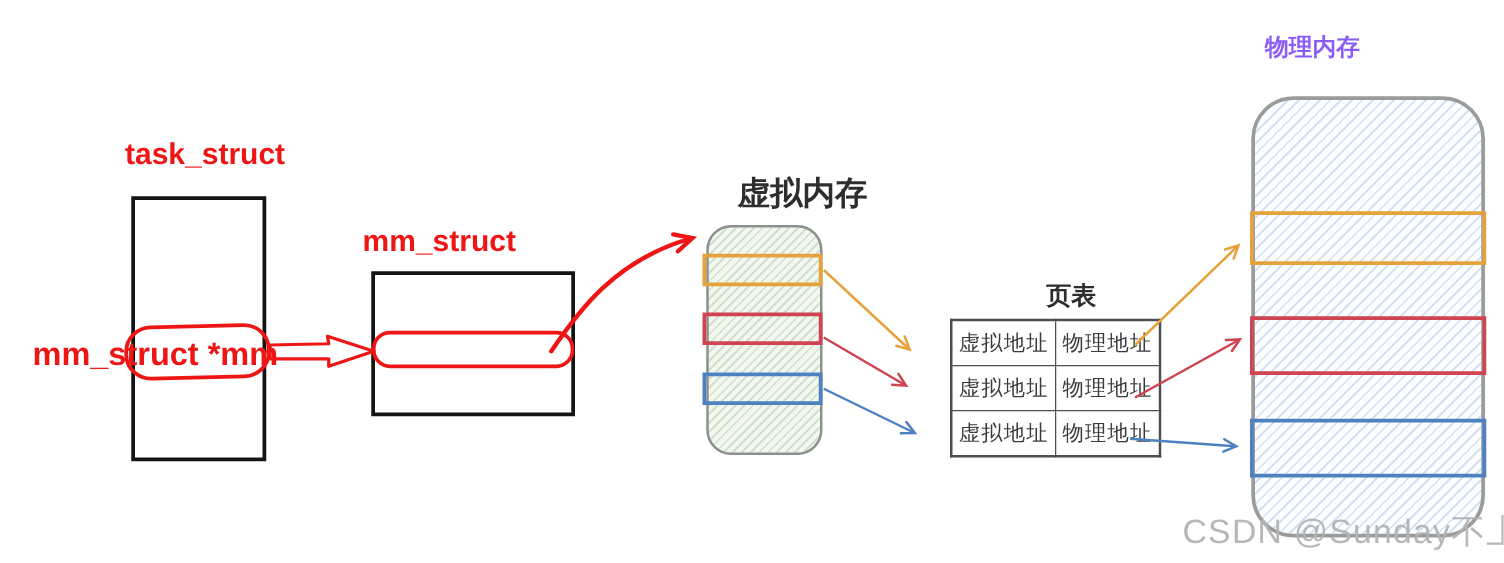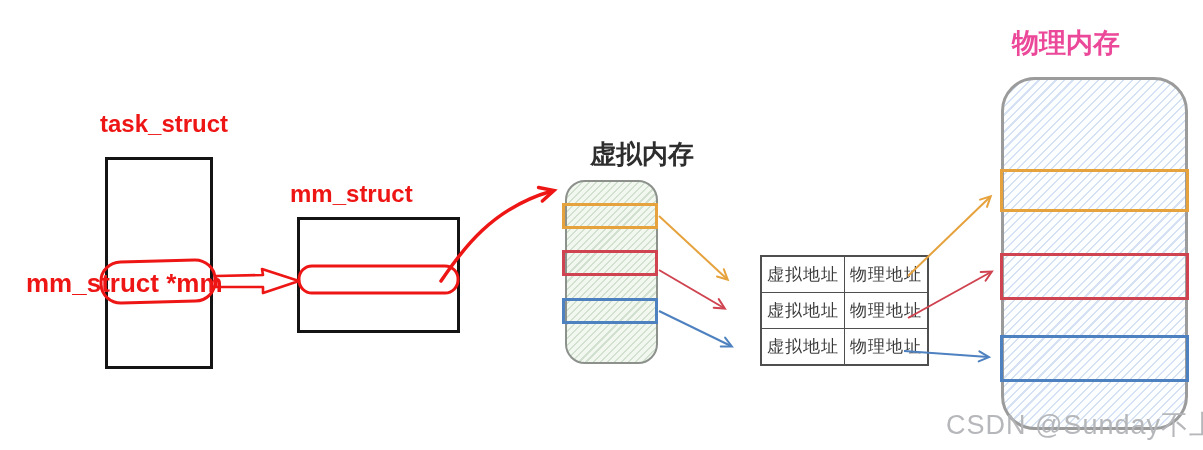--- a/index.html
+++ b/index.html
@@ -100,38 +100,39 @@
   <div class="abs red-label" style="left:290px;top:180px;font-size:24px;">mm_struct</div>
   <div class="struct-box" style="left:297px;top:217px;width:163px;height:116px;"></div>
 
   <div class="abs dark-label" style="left:557px;top:137px;font-size:26px;">虚拟内存</div>
   <div id="vm-box">
     <div class="band vm-band" style="top:21px;border-color:#e6a23c;"></div>
     <div class="band vm-band" style="top:68px;border-color:#cf4450;"></div>
     <div class="band vm-band" style="top:116px;border-color:#4e81bf;"></div>
   </div>
 
+  <div class="abs dark-label" style="left:740px;top:223px;width:168px;text-align:center;font-size:20px;">页表</div>
   <table id="page-table">
     <tbody>
         <tr>
       <td>虚拟地址</td>
       <td>物理地址</td>
     </tr>
     <tr>
       <td>虚拟地址</td>
       <td>物理地址</td>
     </tr>
     <tr>
       <td>虚拟地址</td>
       <td>物理地址</td>
     </tr>
   </tbody>
     </table>
 
-  <div class="abs" style="left:1012px;top:25px;font-size:27px;font-weight:bold;color:#ec4899;">物理内存</div>
+  <div class="abs" style="left:1012px;top:25px;font-size:19px;font-weight:bold;color:#8b5cf6;">物理内存</div>
   <div id="pm-box">
     <div class="band pm-band" style="top:89px;height:43px;border-color:#e6a23c;"></div>
     <div class="band pm-band" style="top:173px;height:47px;border-color:#cf4450;"></div>
     <div class="band pm-band" style="top:255px;height:47px;border-color:#4e81bf;"></div>
   </div>
 
   <div id="watermark">CSDN @Sunday不上发条</div>
 
   <svg id="arrow-layer" viewBox="0 0 1203 450">
     <defs>

